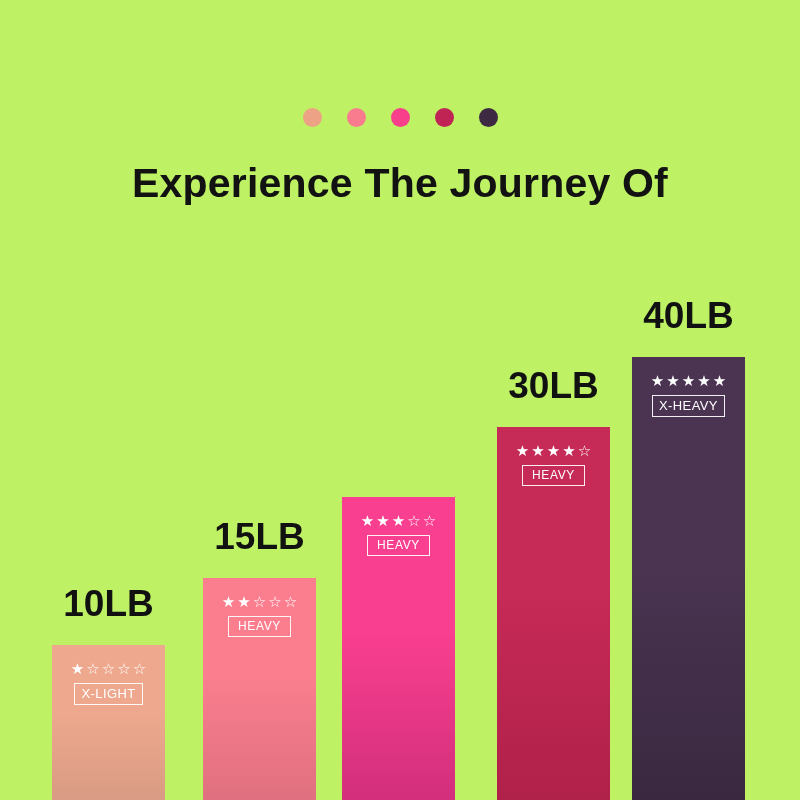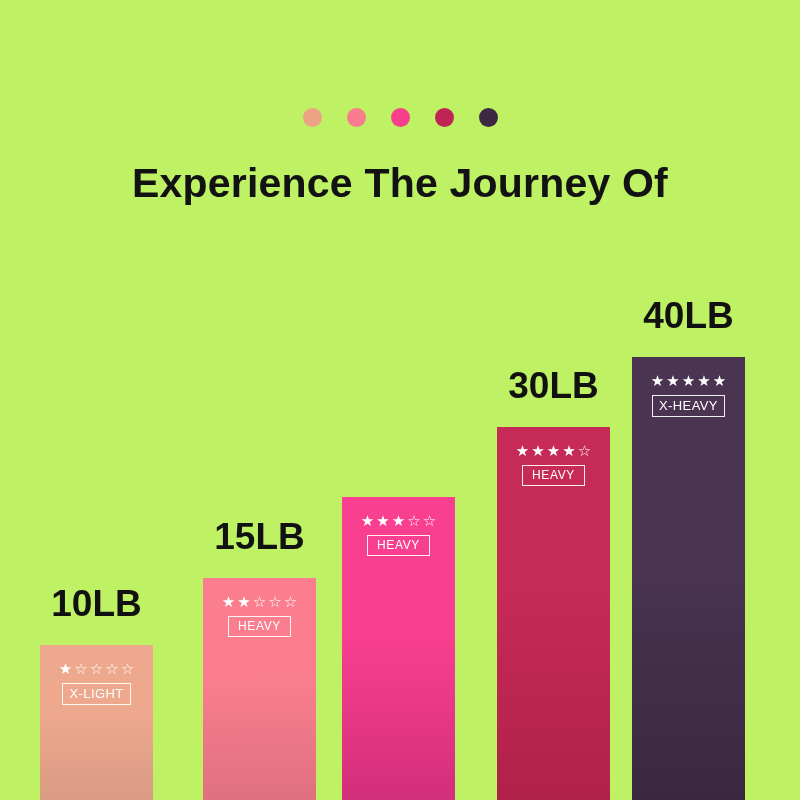--- a/index.html
+++ b/index.html
@@ -128,21 +128,21 @@
       <div class="dot" style="background: rgb(247, 63, 139);"></div>
       <div class="dot" style="background: rgb(191, 36, 85);"></div>
       <div class="dot" style="background: rgb(61, 42, 66);"></div>
     </div>
 
   <div class="headline">
     <span class="line">Experience The Journey Of</span>
   </div>
 
   <div class="chart">
-      <div class="bar-group" style="left: 40px;">
+      <div class="bar-group" style="left: 52px;">
         <div class="weight-label">10LB</div>
         <div class="bar" style="height: 155px; background: linear-gradient(rgb(237, 168, 141) 0%, rgb(237, 168, 141) 45%, rgb(217, 155, 131) 100%);">
           <div class="bar-inner">
             <div class="stars">
               <span class="star">★</span>
               <span class="star">☆</span>
               <span class="star">☆</span>
               <span class="star">☆</span>
               <span class="star">☆</span>
             </div>

